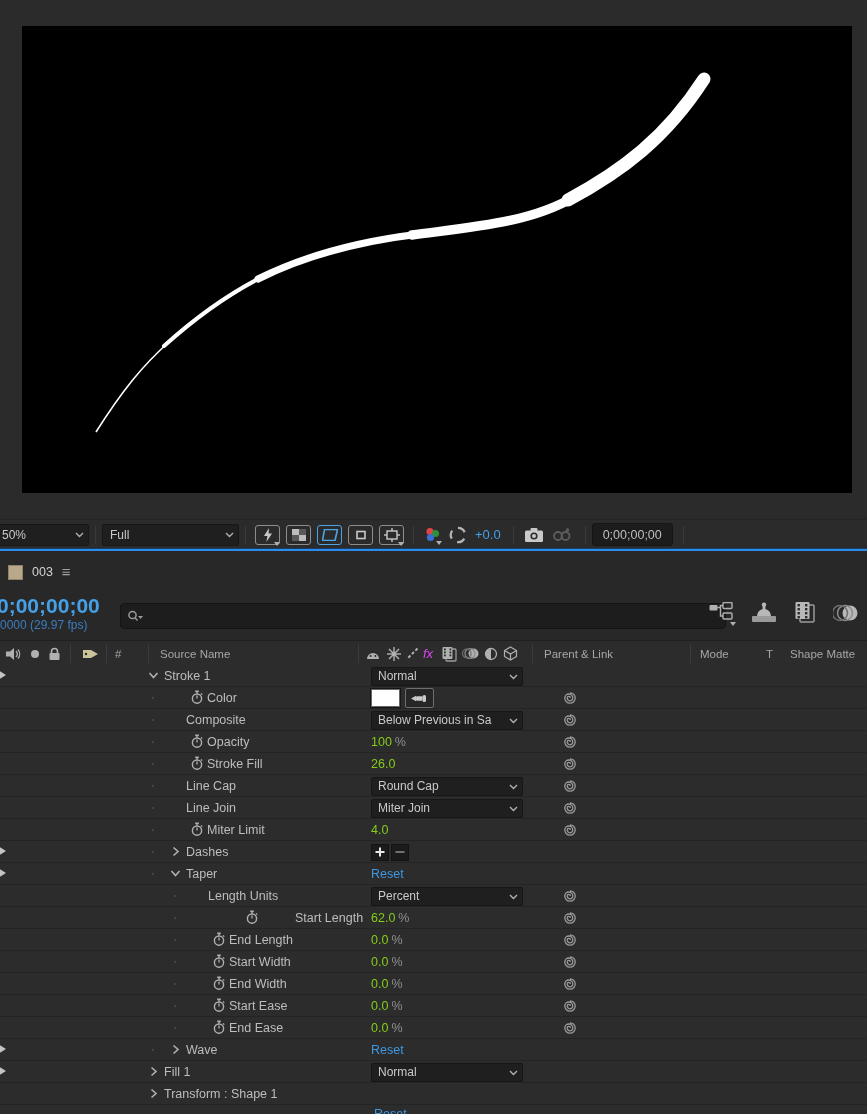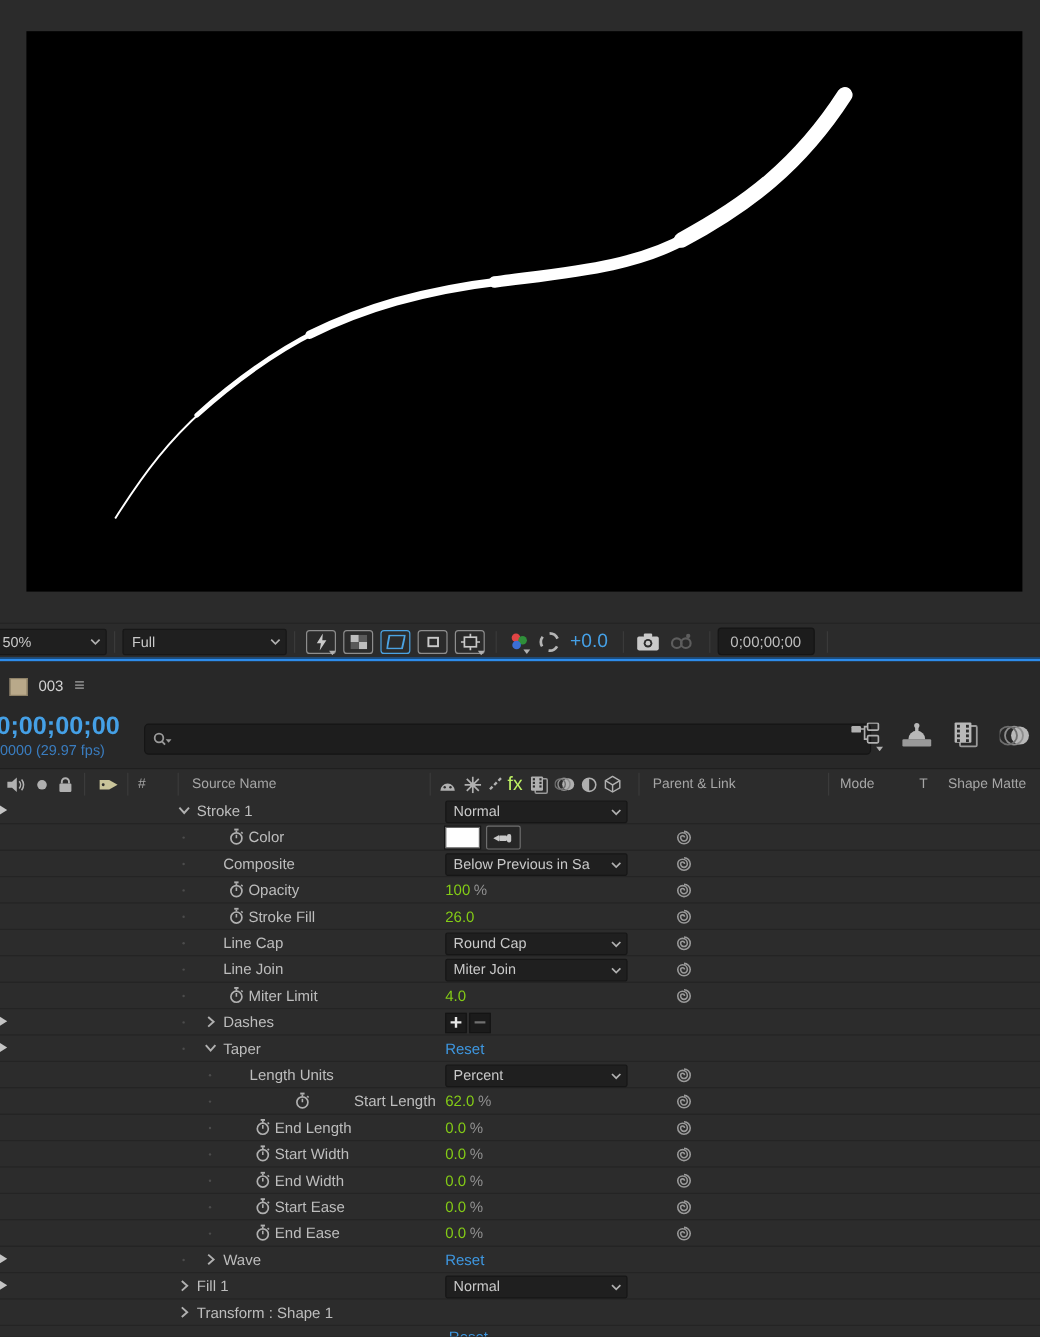--- a/index.html
+++ b/index.html
@@ -15,21 +15,21 @@
       background:#2b2b2b;border-top:1px solid #242424;display:flex;align-items:center;}
   #active-line{position:absolute;left:0;top:548px;width:867px;height:3px;background:#2d8ceb;border-top:1px solid #14406b;}
   .vdd{position:relative;height:20px;background:#1f1f1f;border:1px solid #171717;border-radius:2px;
       display:flex;align-items:center;padding:0 18px 0 7px;font-size:12px;color:#c9c9c9;}
   .vdd .chev{position:absolute;right:4px;top:7px;}
   .tb-sep{width:1px;height:18px;background:#3a3a3a;margin:0 6px;flex:0 0 1px;}
   .vtb-box{width:23px;height:18px;border:1px solid #8d8d8d;border-radius:3px;margin:0 3px;
       display:flex;align-items:center;justify-content:center;position:relative;}
   .vtb-plain{margin:0 4px;display:flex;align-items:center;position:relative;}
   .mini-chev{position:absolute;right:-1px;bottom:-2px;}
-  .exp-val{color:#45a0e6;font-size:16px;margin-left:4px;}
+  .exp-val{color:#45a0e6;font-size:13px;margin-left:4px;}
   #vtc-box{background:#1c1c1c;border:1px solid #151515;border-radius:3px;height:21px;
       display:flex;align-items:center;padding:0 10px;font-size:12.5px;color:#bfbfbf;}
 
   
   #timeline-panel{position:absolute;left:0;top:551px;width:867px;height:563px;background:#282828;}
   #comp-tab{position:absolute;left:8px;top:8px;height:26px;display:flex;align-items:center;gap:9px;}
   #tab-color{width:13px;height:13px;background:#b9a98a;border:1px solid #8f8268;}
   #tab-label{font-size:12.5px;color:#d2d2d2;}
   #tab-menu{color:#a0a0a0;font-size:15px;line-height:10px;}
   #tc-big{position:absolute;left:-3px;top:43px;font-size:21px;font-weight:bold;color:#45a0e6;letter-spacing:0px;}
@@ -316,21 +316,21 @@
               <line x1="12" y1="2" x2="2" y2="12"></line>
             </g>
           <circle cx="7" cy="7" r="2.2" fill="#b0b0b0"></circle>
           </svg>
       </span>
       <span class="ch" style="left:406px;">
         <svg width="13" height="13">
             <line x1="11.5" y1="1.5" x2="1.5" y2="11.5" stroke="#b0b0b0" stroke-width="2" stroke-dasharray="3 2"></line>
           </svg>
       </span>
-      <span class="ch" style="left:423px;font-size:16px;color:#bef264;">fx</span>
+      <span class="ch" style="left:423px;font-style:italic;font-size:13px;color:#d946ef;">fx</span>
       <span class="ch" style="left:441px;">
         <svg width="17" height="16">
             <rect x="5" y="3" width="10" height="12" rx="1" fill="none" stroke="#9a9a9a" stroke-width="1.3"></rect>
           <rect x="1.5" y="1" width="10" height="12" rx="1" fill="#b0b0b0"></rect>
           <rect x="3" y="2.5" width="1.8" height="1.8" fill="#2c2c2c"></rect>
             <rect x="3" y="5.5" width="1.8" height="1.8" fill="#2c2c2c"></rect>
           <rect x="3" y="8.5" width="1.8" height="1.8" fill="#2c2c2c"></rect>
             <rect x="8.5" y="2.5" width="1.8" height="1.8" fill="#2c2c2c"></rect>
           <rect x="8.5" y="5.5" width="1.8" height="1.8" fill="#2c2c2c"></rect>
             <rect x="8.5" y="8.5" width="1.8" height="1.8" fill="#2c2c2c"></rect>

